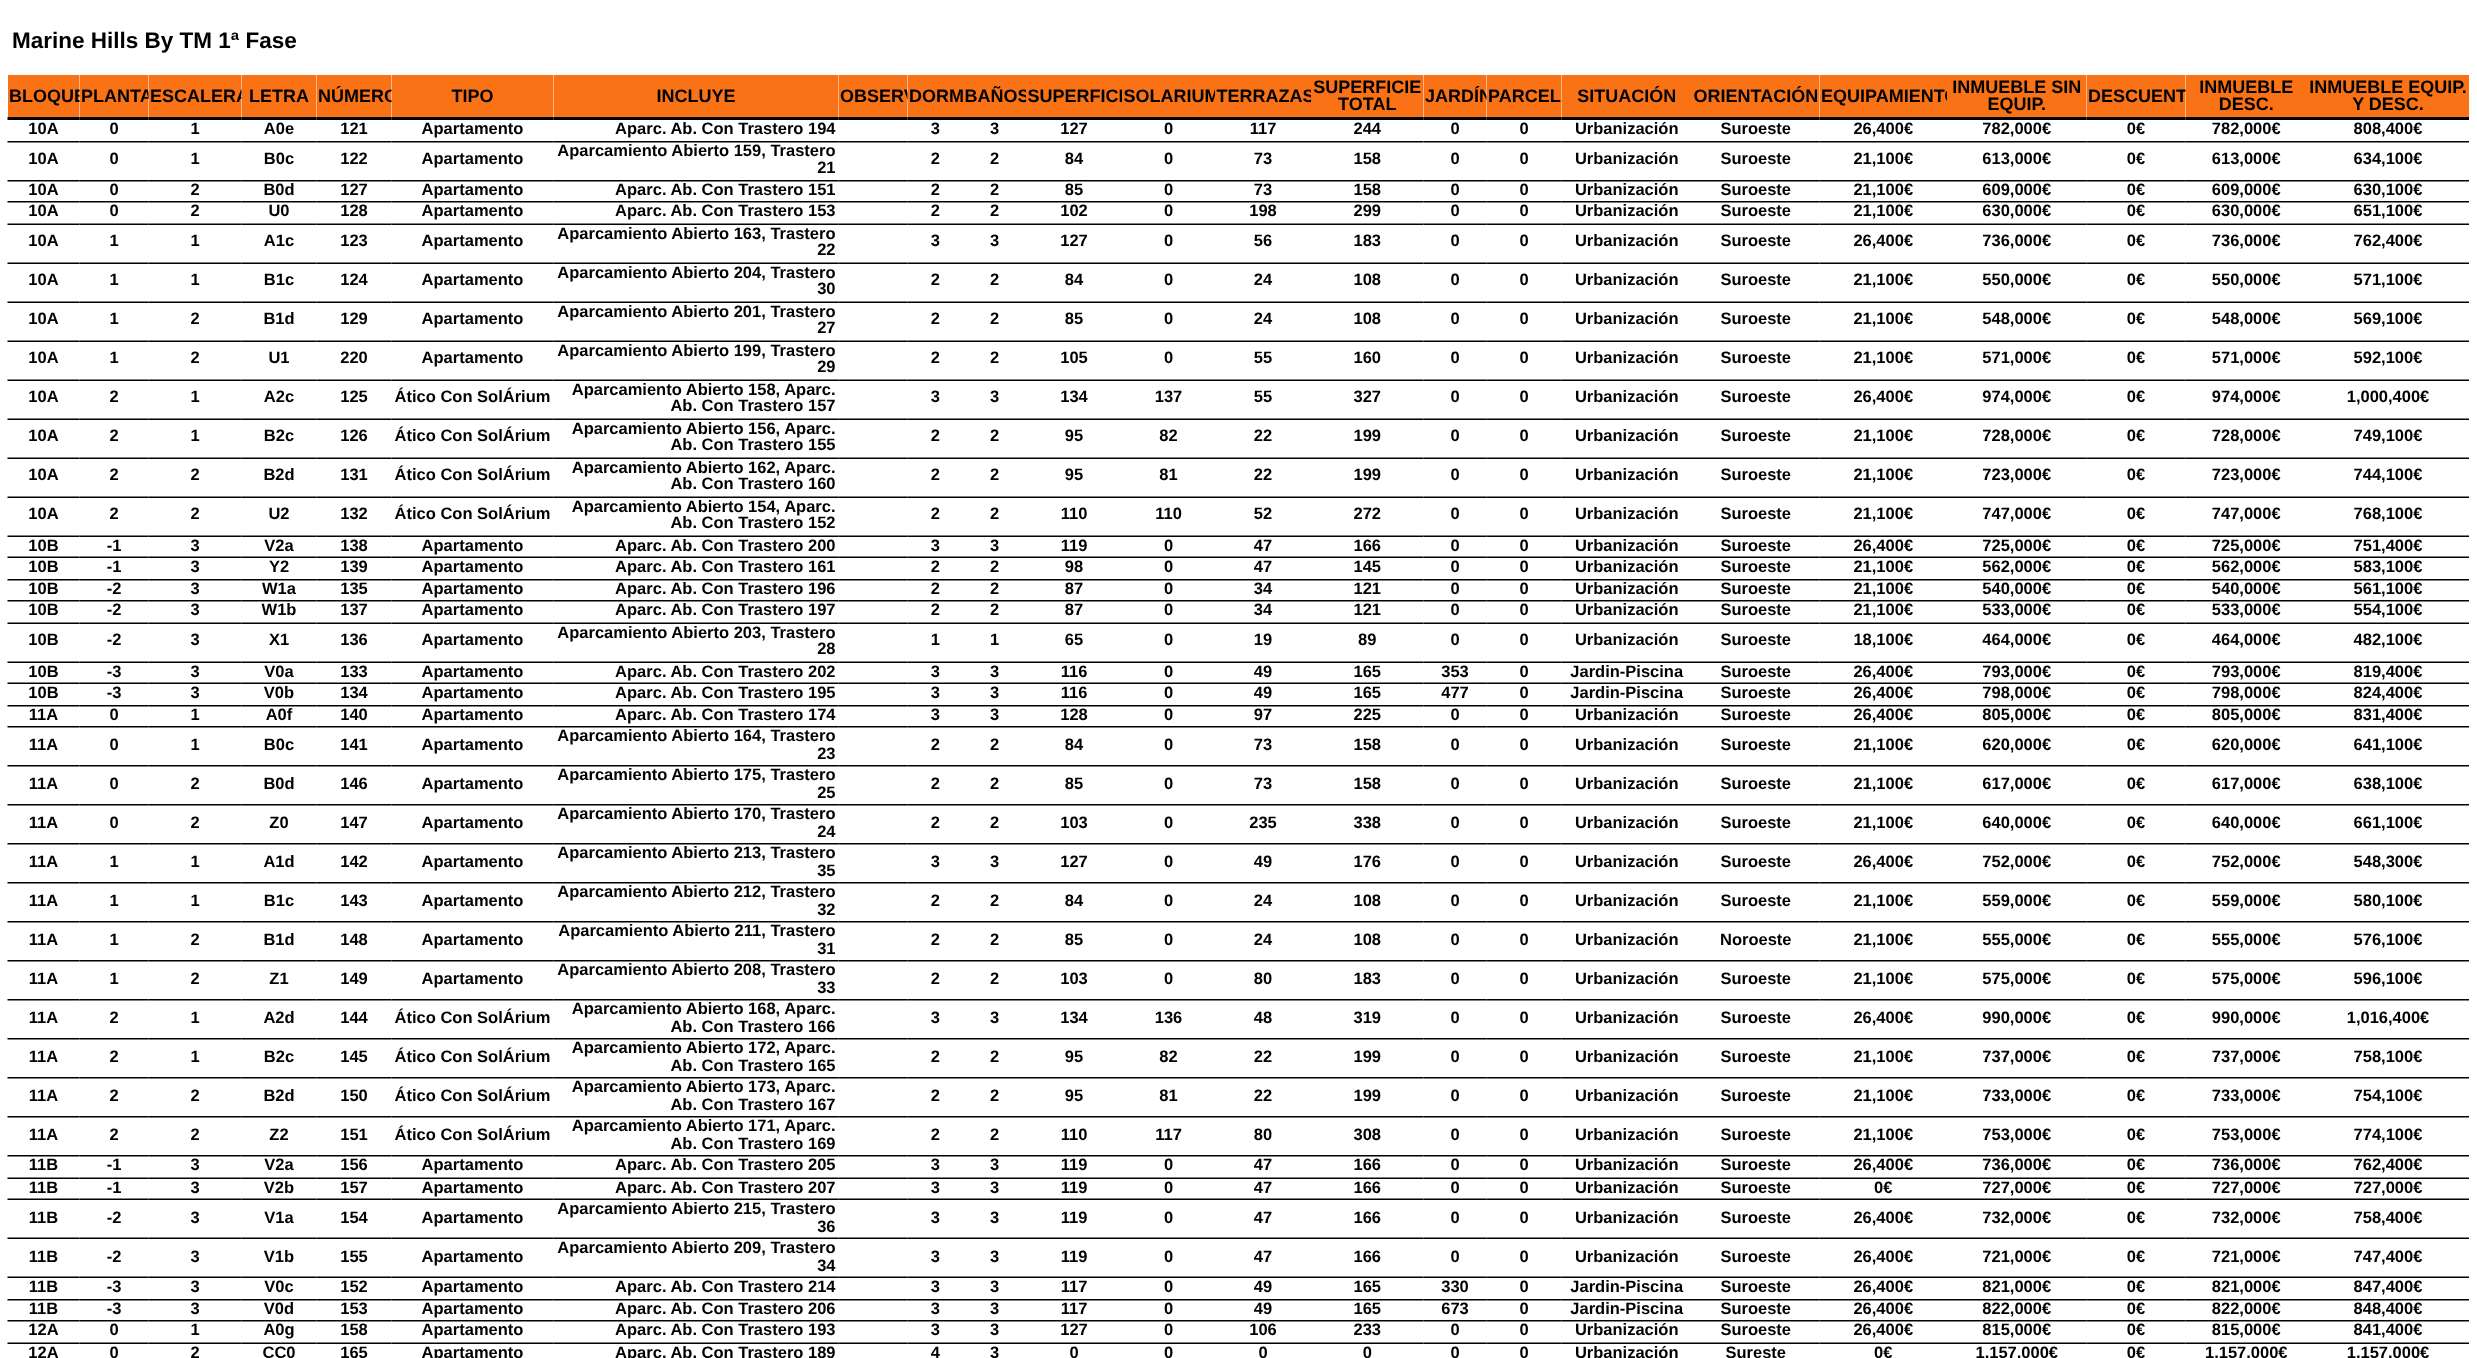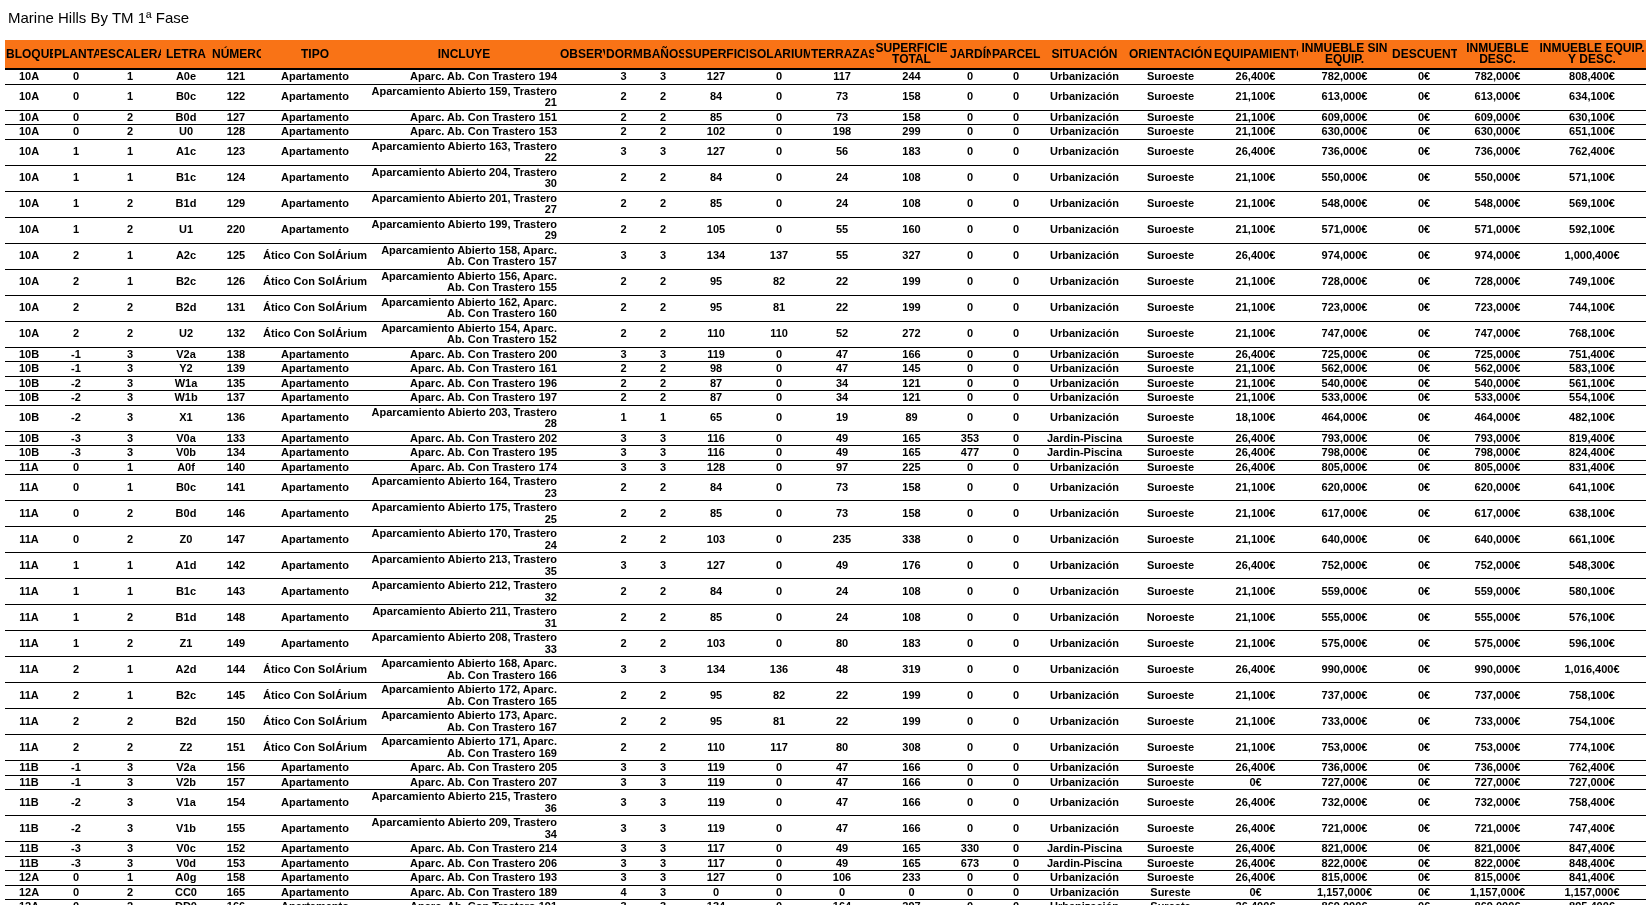--- a/index.html
+++ b/index.html
@@ -7,22 +7,22 @@
     padding: 0;
     background: #ffffff;
     color: #000000;
     font-family: "Liberation Sans", "DejaVu Sans", sans-serif;
   }
   .page {
     width: 1651px;
   }
   .title {
     font-size: 15px;
-    font-weight: normal;
-    padding: 9px 0 0 8px;
+    font-weight: bold;
+    padding: 19px 0 0 8px;
     margin: 0 0 14px 0;
   }
   table.report {
     border-collapse: collapse;
     table-layout: fixed;
     width: 1641px;
     margin-left: 5px;
   }
   table.report thead th {
     background: #f97316;

